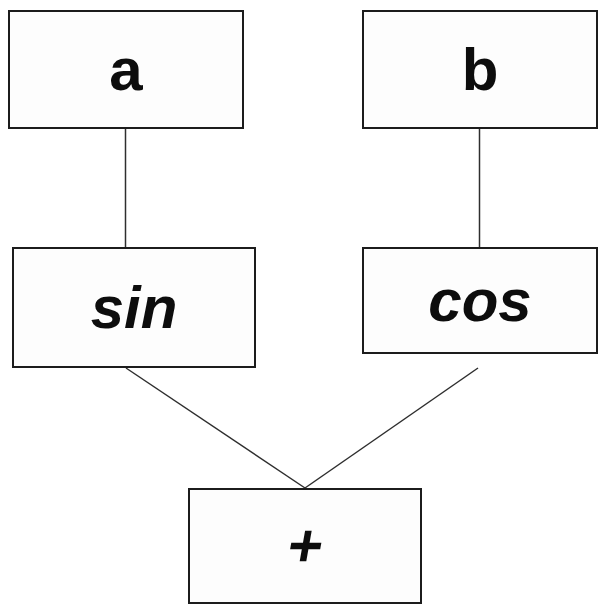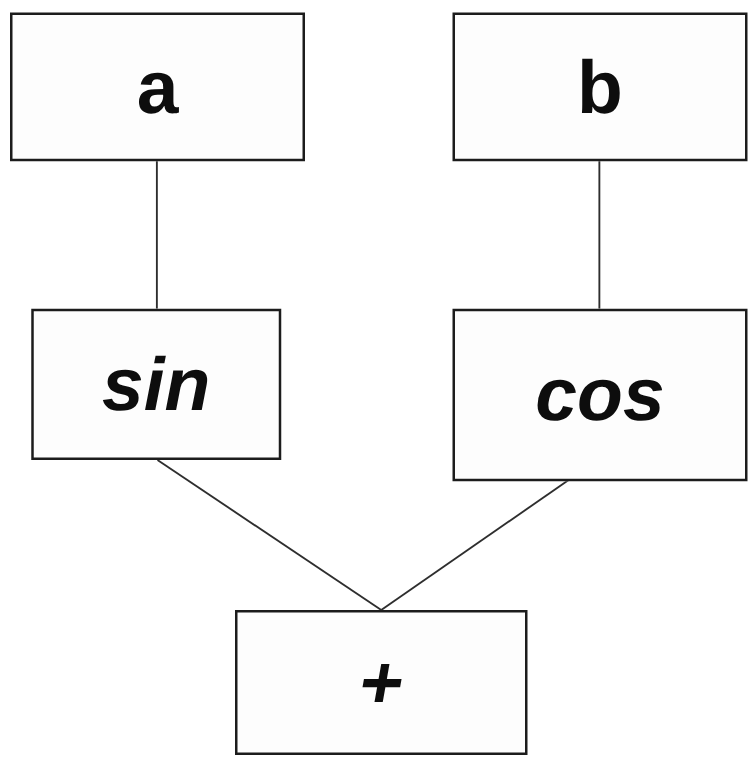--- a/index.html
+++ b/index.html
@@ -36,22 +36,22 @@
     font-weight: bold;
     color: #0d0d0d;
     line-height: 1;
     white-space: nowrap;
   }
   .italic .label {
     font-style: italic;
   }
   .box-a    { left: 8px;   top: 10px;  width: 236px; height: 119px; }
   .box-b    { left: 362px; top: 10px;  width: 236px; height: 119px; }
-  .box-sin  { left: 25px;   top: 247px; width: 200px; height: 121px; }
-  .box-cos  { left: 362px; top: 247px; width: 236px; height: 138px; text-align: right; }
+  .box-sin  { left: 12px;   top: 247px; width: 244px; height: 121px; }
+  .box-cos  { left: 362px; top: 247px; width: 236px; height: 107px; text-align: right; }
   .box-plus { left: 188px; top: 488px; width: 234px; height: 116px; }
   .box-plus .label { transform: skewX(-10deg); }
   line {
     stroke: #2e2e2e;
     stroke-width: 1.5;
   }
 </style>
 </head>
 <body>
 

